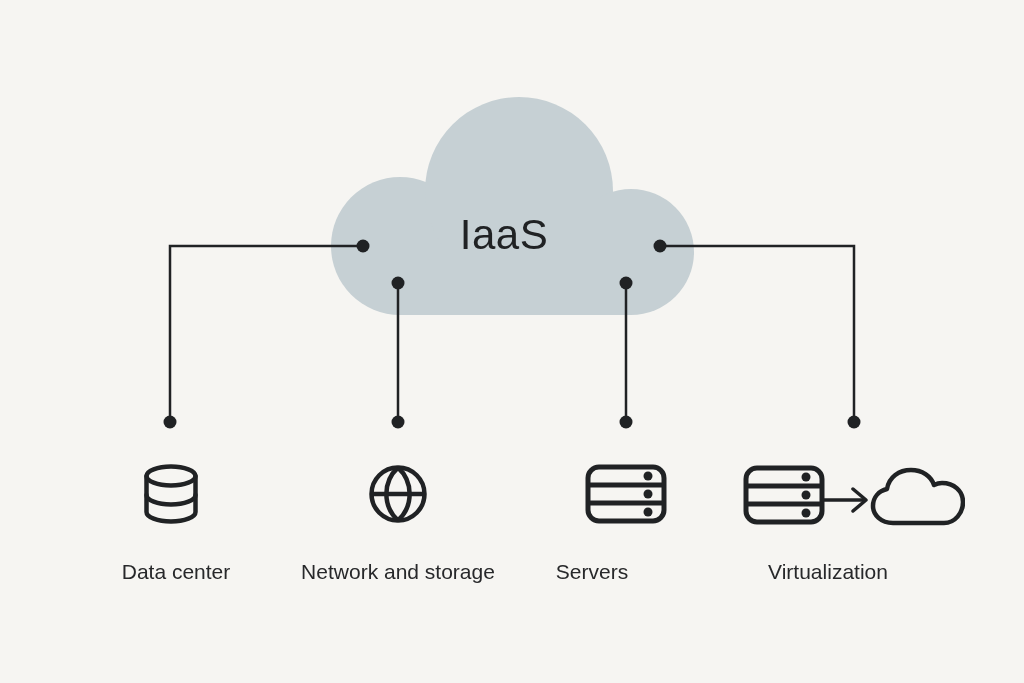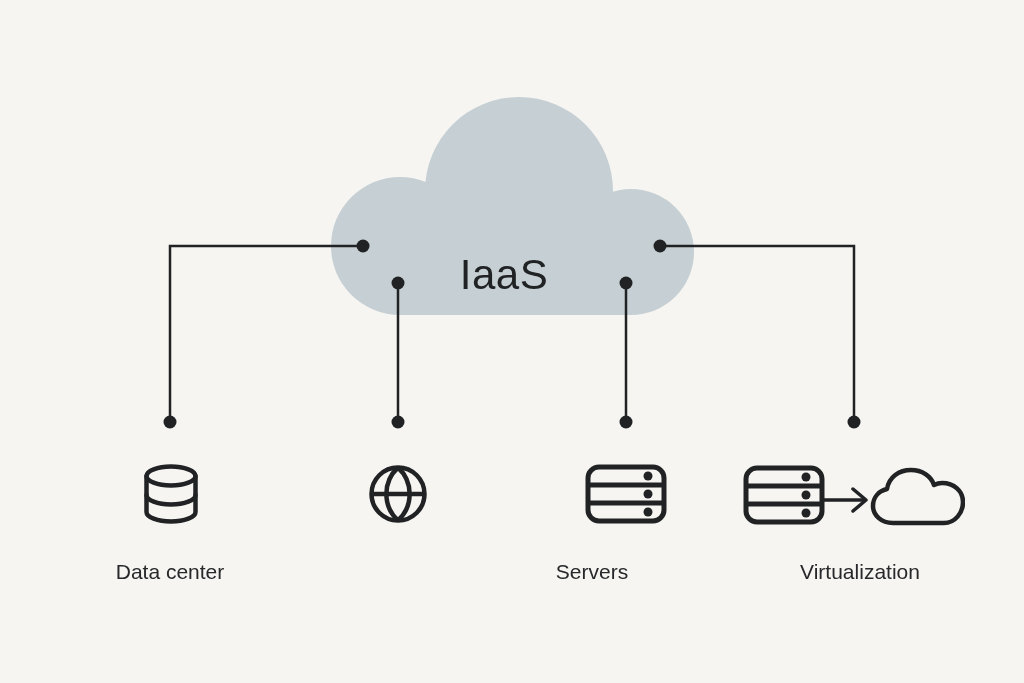--- a/index.html
+++ b/index.html
@@ -12,21 +12,20 @@
   }
   .layer{position:absolute;left:0;top:0;}
   .iaas-title{
     position:absolute;
     left:504px;top:211px;
     transform:translateX(-50%);
     font-size:42px;
     color:#202224;
     letter-spacing:0.5px;
     white-space:nowrap;
-    margin-top:40px;
   }
   .node-label{
     position:absolute;
     top:560px;
     transform:translateX(-50%);
     font-size:21px;
     color:#27282a;
     white-space:nowrap;
   }
   .icon{position:absolute;}
@@ -66,30 +65,31 @@
 
   <div class="iaas-title">IaaS</div>
 
   <svg class="icon" style="left:143px;top:464px;" width="56" height="60" viewBox="0 0 56 60" aria-hidden="true">
     <g stroke="#202224" stroke-width="4.5" fill="none" stroke-linecap="round">
       <ellipse cx="28" cy="12" rx="24.5" ry="9.5"></ellipse>
       <path d="M3.5,12 V48 A24.5,9.5 0 0 0 52.5,48 V12"></path>
       <path d="M3.5,31 A24.5,9.5 0 0 0 52.5,31"></path>
     </g>
   </svg>
-  <div class="node-label" style="left:170px;">Data center</div>
+  <div class="node-label" style="left:176px;">Data center</div>
 
   <svg class="icon" style="left:368px;top:464px;" width="60" height="60" viewBox="0 0 60 60" aria-hidden="true">
     <g stroke="#202224" stroke-width="4.5" fill="none">
       <circle cx="30" cy="30" r="26.5"></circle>
       <path d="M3.5,30 H56.5"></path>
       <path d="M30,3.5 A36,36 0 0 0 30,56.5"></path>
       <path d="M30,3.5 A36,36 0 0 1 30,56.5"></path>
     </g>
   </svg>
+  <div class="node-label" style="left:398px;">Network and storage</div>
 
   <svg class="icon" style="left:585px;top:464px;" width="82" height="60" viewBox="0 0 82 60" aria-hidden="true">
     <g stroke="#202224" stroke-width="5" fill="none">
       <rect x="3" y="3" width="76" height="54" rx="11"></rect>
       <path d="M3,21 H79"></path>
       <path d="M3,39 H79"></path>
     </g>
     <g fill="#202224">
       <circle cx="63" cy="12" r="4.5"></circle>
       <circle cx="63" cy="30" r="4.5"></circle>
@@ -113,15 +113,15 @@
 
     <g stroke="#202224" stroke-width="3.5" fill="none" stroke-linecap="round" stroke-linejoin="round">
       <path d="M80,38 H120"></path>
       <path d="M110,27 L123,38 L110,49"></path>
     </g>
 
     <g stroke="#202224" stroke-width="4.5" fill="none" stroke-linejoin="round">
       <path d="M150,61 C138,61 130,53 130,44 C130,35 136,29 144,27 C146,15 156,8 168,8 C179,8 188,14 191,23 C193,22 196,21 199,21 C211,21 220,29 220,40 C220,51 212,61 201,61 Z"></path>
     </g>
   </svg>
-  <div class="node-label" style="left:860px;">Virtualization</div>
+  <div class="node-label" style="left:828px;">Virtualization</div>
 
 </div>
 
 </body></html>

